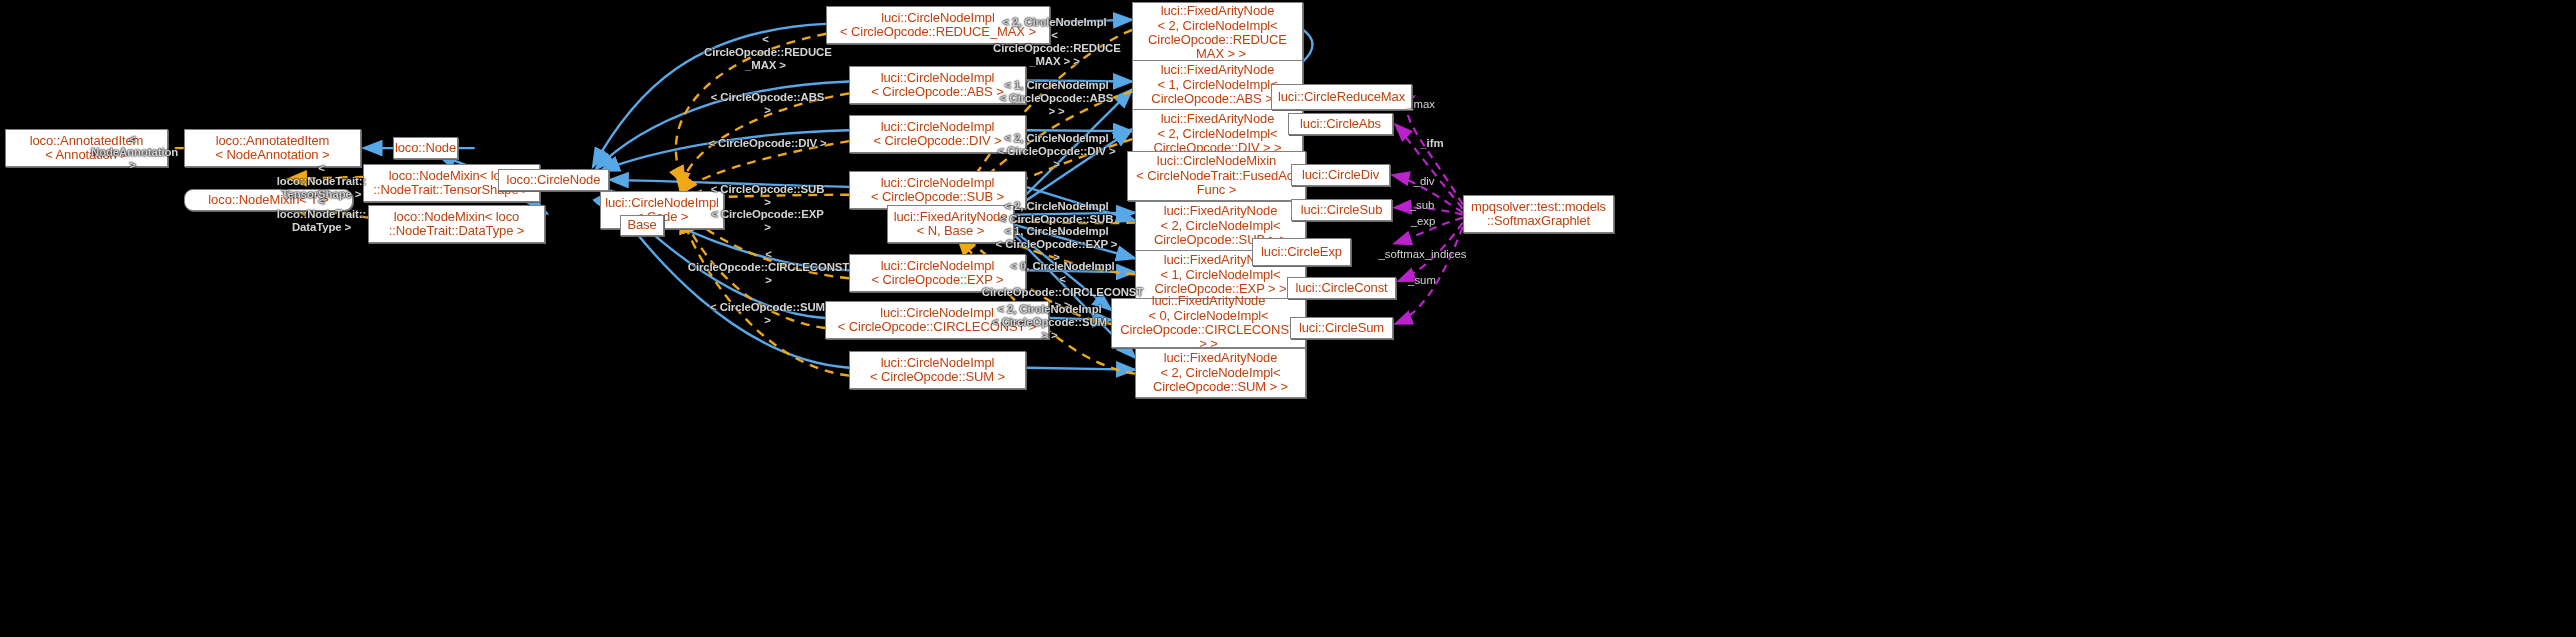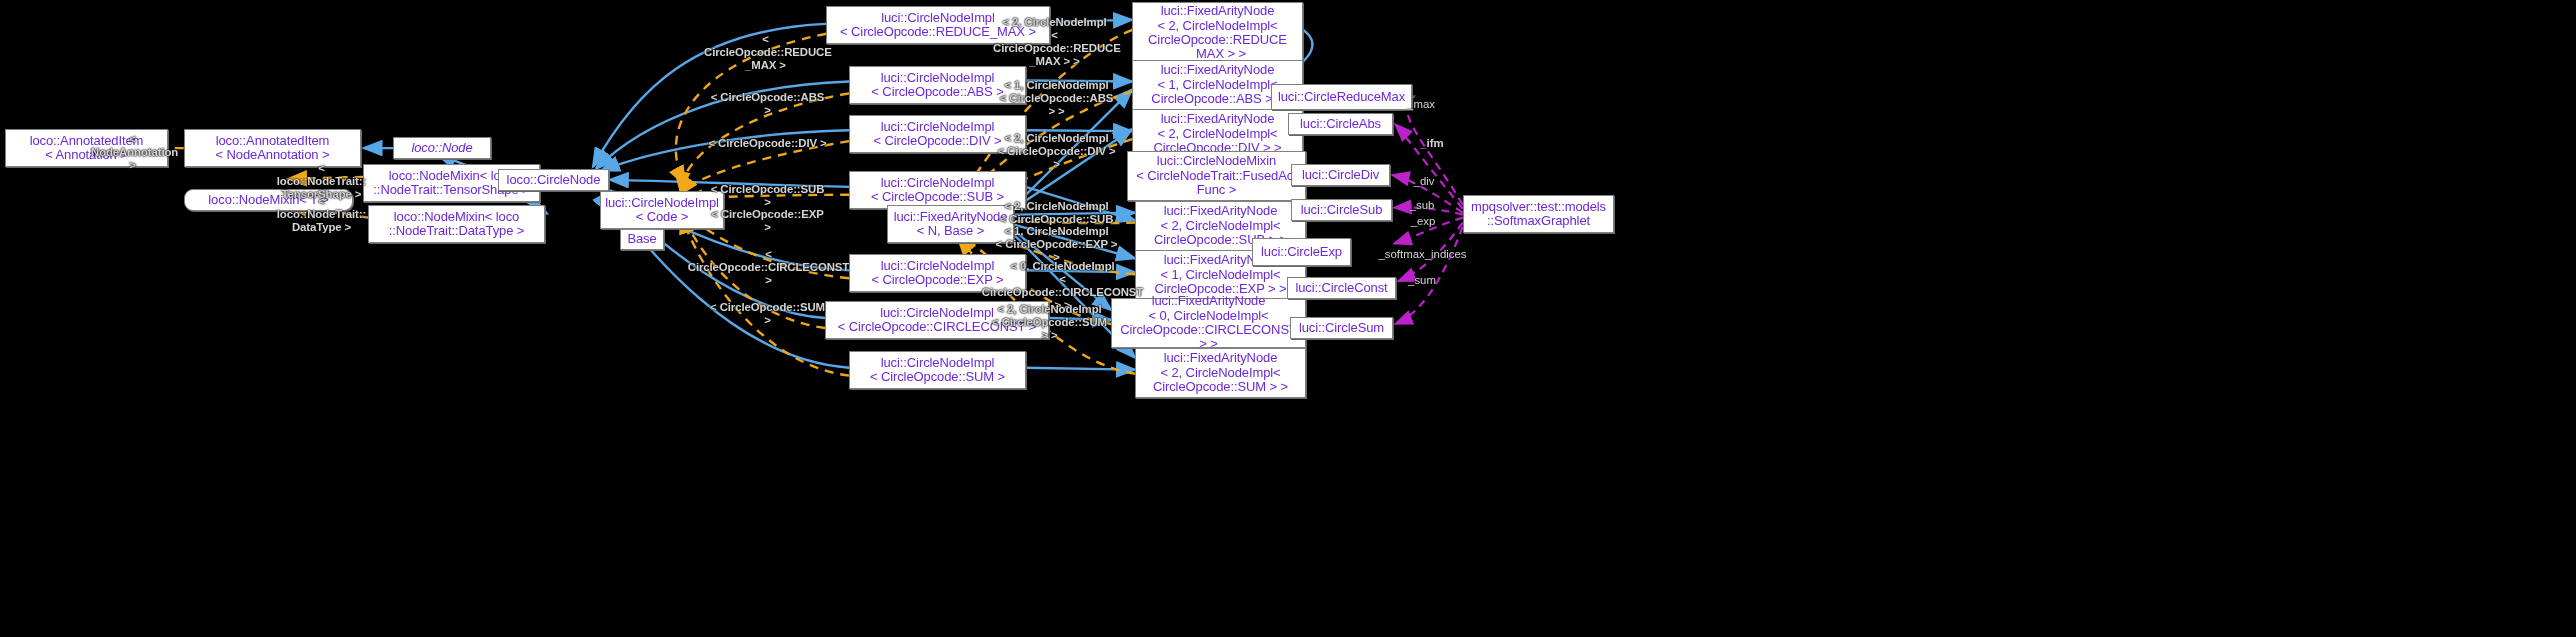--- a/index.html
+++ b/index.html
@@ -22,21 +22,21 @@
     width: 2576px;
     height: 638px;
     pointer-events: none;
   }
   .node {
     position: absolute;
     box-sizing: border-box;
     background: #ffffff;
     border: 1px solid #808080;
     box-shadow: 1px 1px 0 0 #686868;
-    color: #6d28d9;
+    color: #c2410c;
     font-size: 13px;
     line-height: 14.4px;
     text-align: center;
     display: flex;
     flex-direction: column;
     align-items: center;
     justify-content: center;
     padding: 2px 4px;
     white-space: pre-line;
     letter-spacing: -0.1px;
@@ -158,25 +158,25 @@
   <div id="nodes-layer">
       <div class="node" style="left: 5px; top: 129px; width: 163px; height: 38px;">loco::AnnotatedItem
 &lt; Annotation &gt;</div>
       <div class="node" style="left: 184px; top: 129px; width: 177px; height: 38px;">loco::AnnotatedItem
 &lt; NodeAnnotation &gt;</div>
       <div class="node" style="left: 184px; top: 189px; width: 169px; height: 22px; border-radius: 9px;">loco::NodeMixin&lt; T &gt;</div>
       <div class="node" style="left: 363px; top: 164px; width: 177px; height: 38px;">loco::NodeMixin&lt; loco
 ::NodeTrait::TensorShape &gt;</div>
       <div class="node" style="left: 368px; top: 205px; width: 177px; height: 38px;">loco::NodeMixin&lt; loco
 ::NodeTrait::DataType &gt;</div>
-      <div class="node" style="left: 393px; top: 137px; width: 98px; height: 22px; font-style: italic;">loco::Node</div>
+      <div class="node" style="left: 393px; top: 137px; width: 65px; height: 22px;">loco::Node</div>
       <div class="node" style="left: 498px; top: 169px; width: 111px; height: 22px;">loco::CircleNode</div>
       <div class="node" style="left: 600px; top: 191px; width: 124px; height: 38px;">luci::CircleNodeImpl
 &lt; Code &gt;</div>
-      <div class="node" style="left: 620px; top: 229px; width: 44px; height: 21px;">Base</div>
+      <div class="node" style="left: 620px; top: 215px; width: 44px; height: 21px;">Base</div>
       <div class="node" style="left: 826px; top: 6px; width: 224px; height: 38px;">luci::CircleNodeImpl
 &lt; CircleOpcode::REDUCE_MAX &gt;</div>
       <div class="node" style="left: 849px; top: 66px; width: 177px; height: 38px;">luci::CircleNodeImpl
 &lt; CircleOpcode::ABS &gt;</div>
       <div class="node" style="left: 849px; top: 115px; width: 177px; height: 38px;">luci::CircleNodeImpl
 &lt; CircleOpcode::DIV &gt;</div>
       <div class="node" style="left: 849px; top: 171px; width: 177px; height: 38px;">luci::CircleNodeImpl
 &lt; CircleOpcode::SUB &gt;</div>
       <div class="node" style="left: 887px; top: 205px; width: 127px; height: 38px;">luci::FixedArityNode
 &lt; N, Base &gt;</div>

